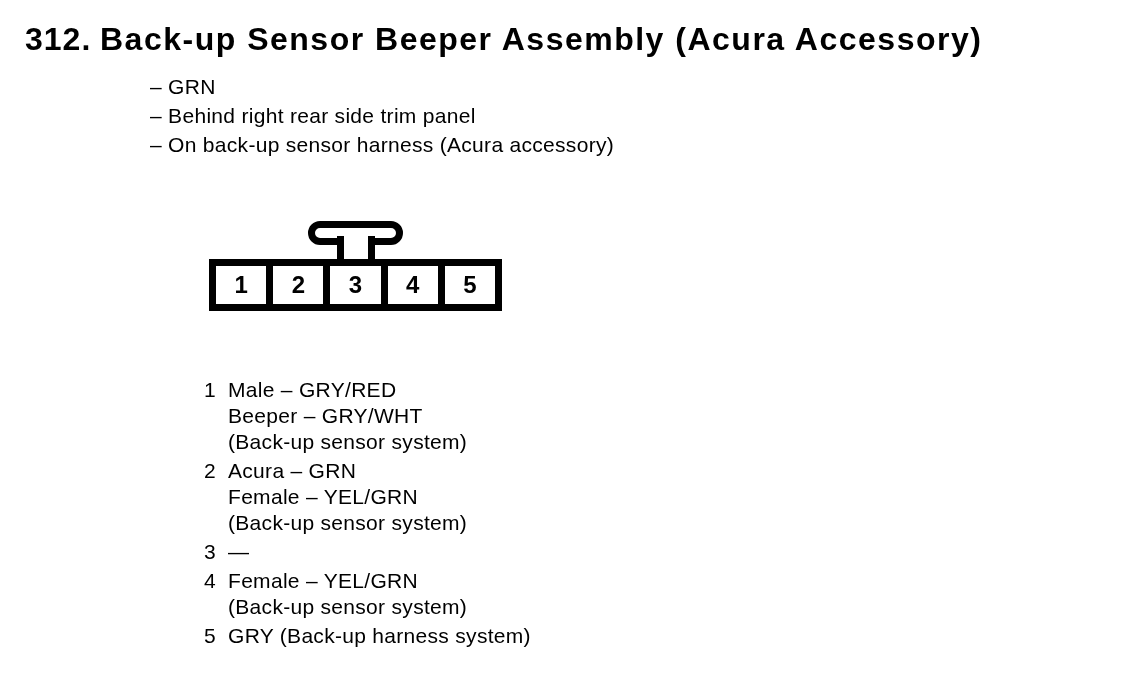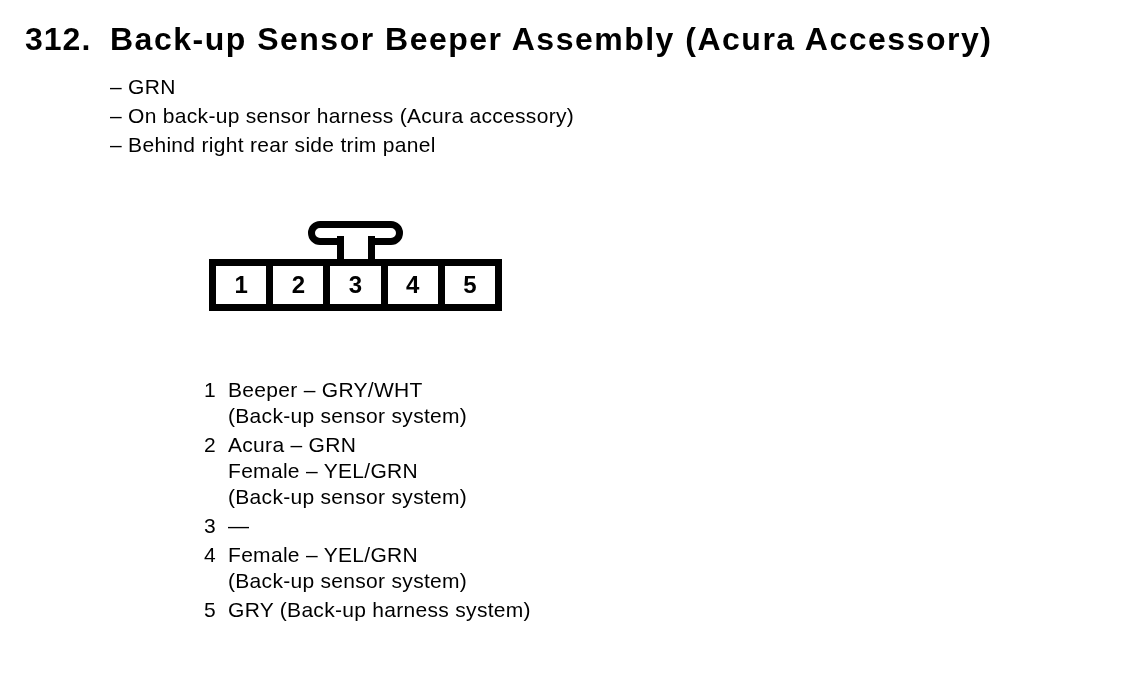--- a/index.html
+++ b/index.html
@@ -13,31 +13,31 @@
   }
   .page { position: absolute; left: 0; top: 0; width: 1136px; height: 690px; background: #ffffff; }
 
   
   .title-num {
     position: absolute; left: 25px; top: 20px;
     font-size: 32px; font-weight: bold; letter-spacing: 1px; line-height: 38px;
     white-space: nowrap;
   }
   .title-text {
-    position: absolute; left: 110px; top: 20px;
+    position: absolute; left: 100px; top: 20px;
     font-size: 32px; font-weight: bold; letter-spacing: 1.5px; line-height: 38px;
     white-space: nowrap;
   }
 
   
   .notes {
     position: absolute; left: 110px; top: 72px;
     font-size: 21px; line-height: 29px; letter-spacing: 0.3px;
   }
-  .note-line { white-space: nowrap; }
+  .note-line { white-space: nowrap; margin-left: 40px; }
 
   
   .connector { position: absolute; left: 0; top: 0; }
   .latch-top {
     position: absolute; left: 308px; top: 221px;
     width: 95px; height: 24px;
     border: 7px solid #000; border-radius: 12px;
     background: #ffffff;
     z-index: 1;
   }
@@ -75,41 +75,42 @@
 </head>
 <body>
 
 <div class="page">
 
   <div class="title-num">312.</div>
   <div class="title-text">Back-up Sensor Beeper Assembly (Acura Accessory)</div>
 
   <div class="notes">
     <div class="note-line">– GRN</div>
+    <div class="note-line">– Behind right rear side trim panel</div>
     <div class="note-line">– On back-up sensor harness (Acura accessory)</div>
-    <div class="note-line">– Behind right rear side trim panel</div>
   </div>
 
   <div class="connector">
     <div class="latch-top"></div>
     <div class="latch-stem"></div>
     <div class="connector-body">
       <div class="cavity">1</div>
       <div class="cavity">2</div>
       <div class="cavity">3</div>
       <div class="cavity">4</div>
       <div class="cavity">5</div>
     </div>
   </div>
 
   <div class="pin-list">
 
     <div class="pin">
       <span class="pin-num">1</span>
       <div class="pin-lines">
+        <div class="pin-line">Male – GRY/RED</div>
         <div class="pin-line">Beeper – GRY/WHT</div>
         <div class="pin-line">(Back-up sensor system)</div>
       </div>
     </div>
 
     <div class="pin">
       <span class="pin-num">2</span>
       <div class="pin-lines">
         <div class="pin-line">Acura – GRN</div>
         <div class="pin-line">Female – YEL/GRN</div>

